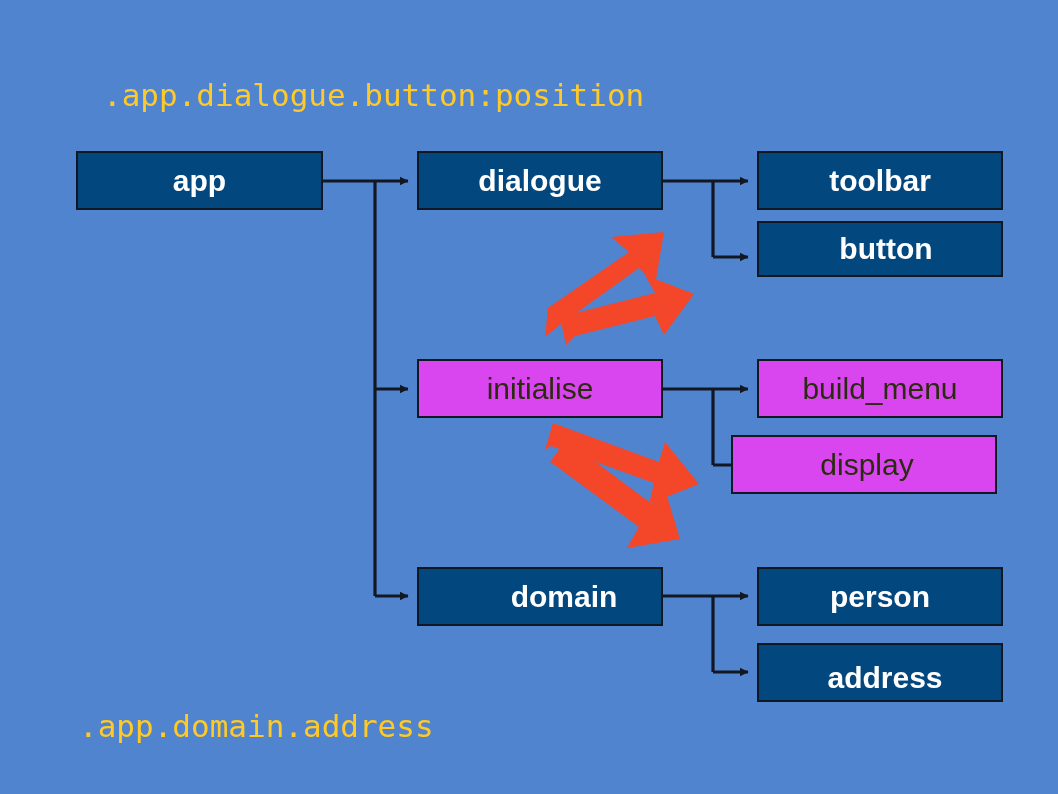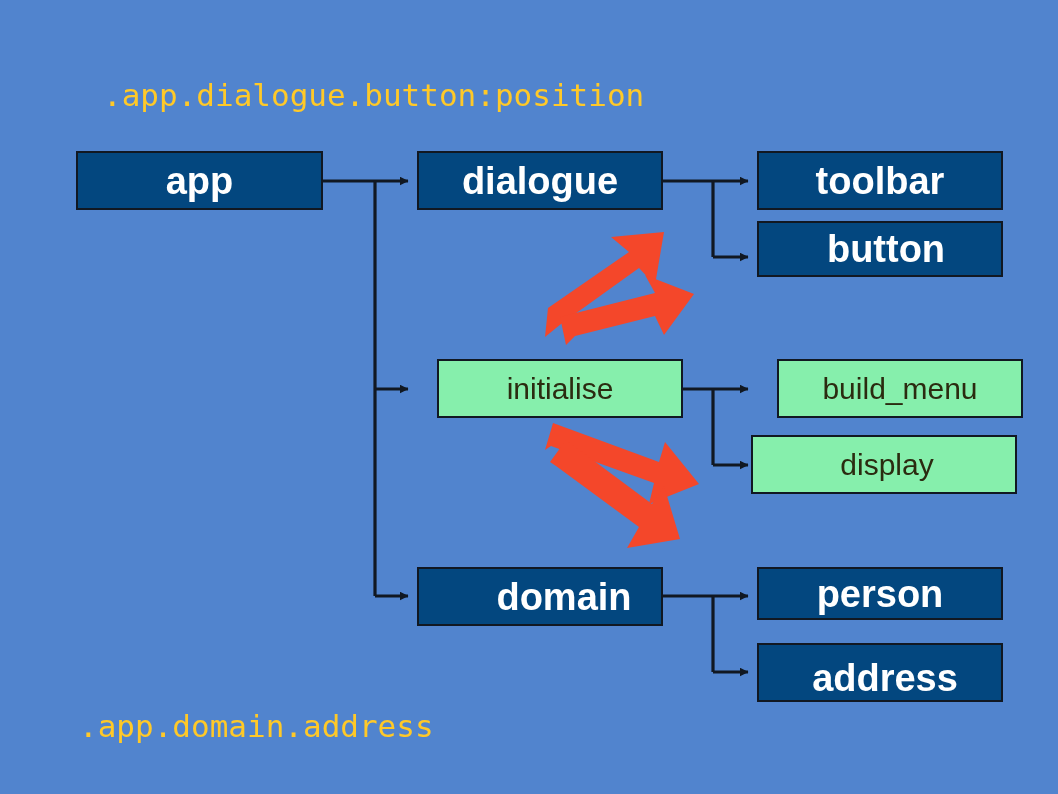--- a/index.html
+++ b/index.html
@@ -40,41 +40,40 @@
     display: flex;
     align-items: center;
     justify-content: center;
     line-height: 1;
     white-space: pre;
   }
   .node.dark {
     background: #03477f;
     color: #ffffff;
     font-weight: bold;
-    font-size: 38px;
+    font-size: 30px;
   }
   .node.light {
-    background: #86efac;
+    background: #d946ef;
     color: #2b2b10;
     font-weight: normal;
     font-size: 30px;
-    margin-left: 20px;
   }
   .node .label { display: block; }
 
   
   #node-app        { left: 76px;  top: 151px; width: 247px; height: 59px; }
   #node-dialogue   { left: 417px; top: 151px; width: 246px; height: 59px; }
   #node-toolbar    { left: 757px; top: 151px; width: 246px; height: 59px; }
   #node-button     { left: 757px; top: 221px; width: 246px; height: 56px; }
   #node-initialise { left: 417px; top: 359px; width: 246px; height: 59px; }
   #node-buildmenu  { left: 757px; top: 359px; width: 246px; height: 59px; }
   #node-display    { left: 731px; top: 435px; width: 266px; height: 59px; }
   #node-domain     { left: 417px; top: 567px; width: 246px; height: 59px; padding-left: 48px; }
-  #node-person     { left: 757px; top: 567px; width: 246px; height: 53px; }
+  #node-person     { left: 757px; top: 567px; width: 246px; height: 59px; }
   #node-address    { left: 757px; top: 643px; width: 246px; height: 59px; }
 
   
   #node-button  .label  { transform: translateX(6px); }
   #node-address .label  { transform: translateX(5px); margin-top: 11px; }
   #node-display .label  { transform: translateX(3px); }
 
   
   #connectors, #arrows-overlay {
     position: absolute;

